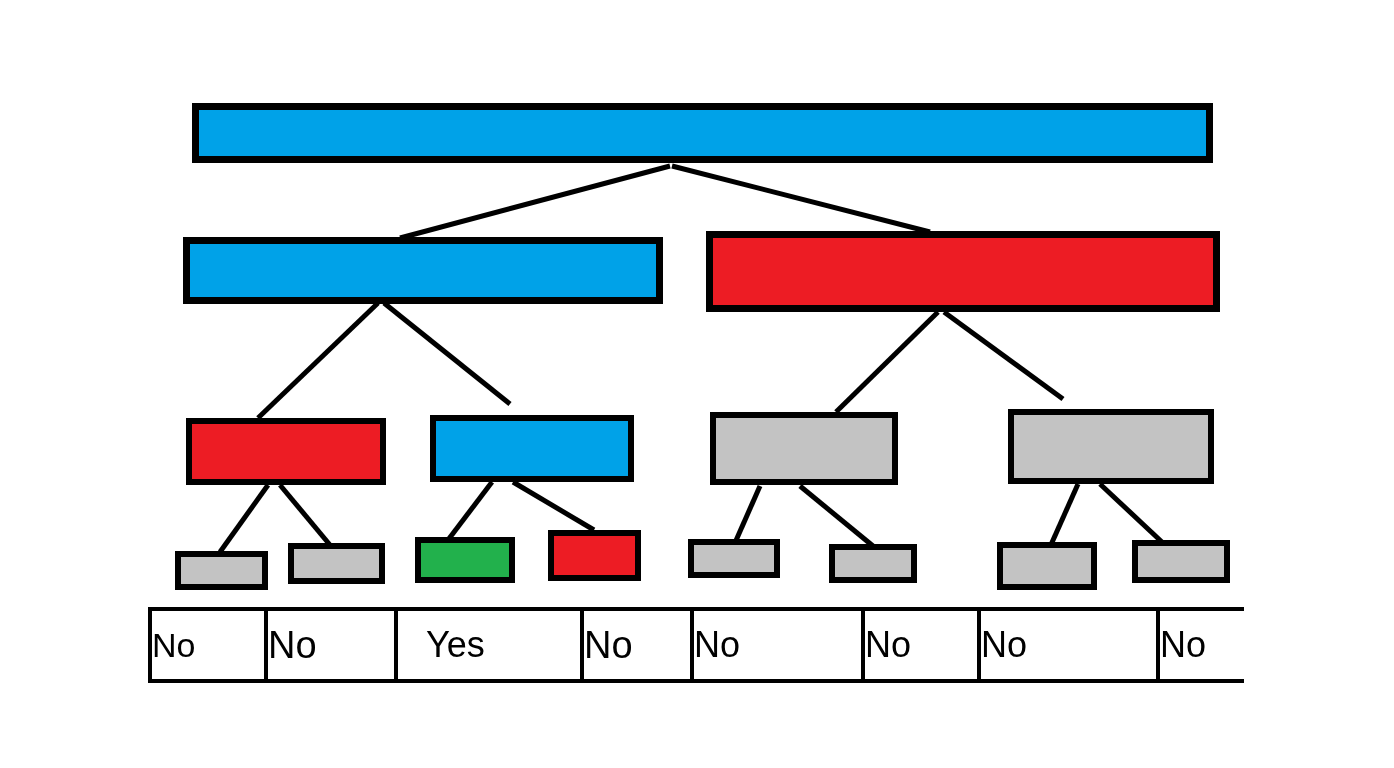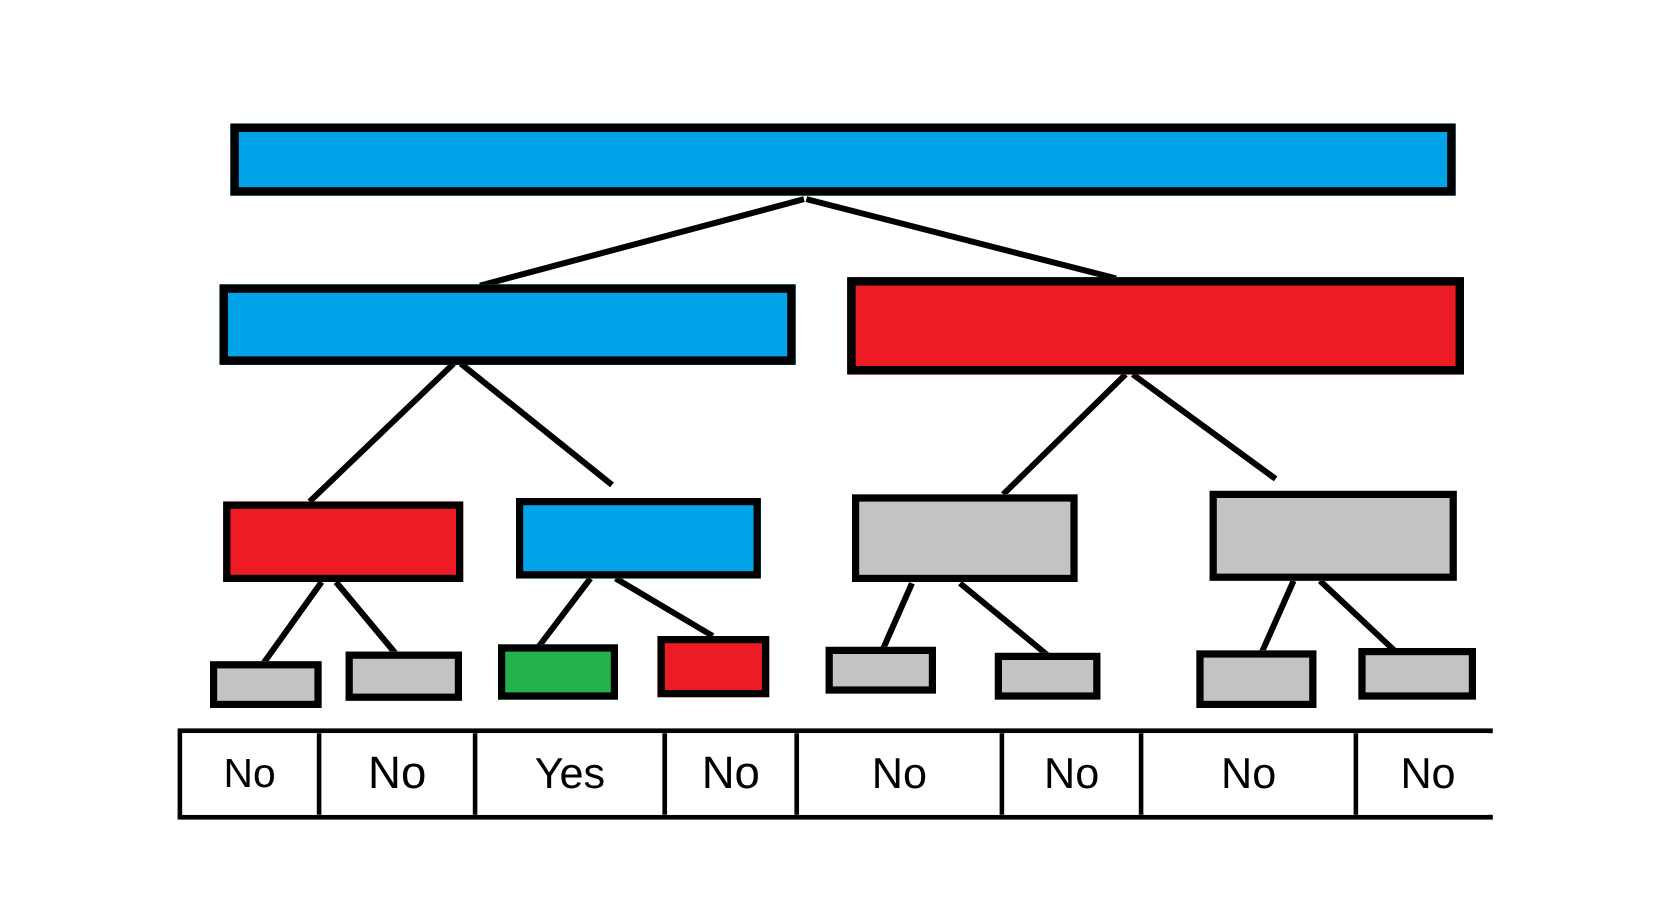--- a/index.html
+++ b/index.html
@@ -41,21 +41,21 @@
     background: #ffffff;
     display: flex;
     align-items: stretch;
   }
   .label-cell {
     box-sizing: border-box;
     border-right: 4px solid #000000;
     background: #ffffff;
     display: flex;
     align-items: center;
-    justify-content: center;
+    justify-content: flex-start;
     color: #000000;
     font-family: "Liberation Sans", sans-serif;
     overflow: hidden;
   }
   .label-cell:last-child {
     border-right: none;
   }
   .label-cell span {
     display: block;
     line-height: 1;
@@ -98,21 +98,21 @@
       <div class="node leaf" style="left: 997px; top: 542px; width: 100px; height: 48px; background: rgb(195, 195, 195);"></div>
       <div class="node leaf" style="left: 1132px; top: 540px; width: 98px; height: 43px; background: rgb(195, 195, 195);"></div>
     </div>
   <div id="label-row" class="label-row" style="left: 148px; top: 607px; width: 1096px; height: 76px;">
       <div class="label-cell" style="width: 116px; flex: 0 0 116px;">
         <span style="font-size: 34px;">No</span>
       </div>
       <div class="label-cell" style="width: 130px; flex: 0 0 130px;">
         <span style="font-size: 38px;">No</span>
       </div>
-      <div class="label-cell" style="width: 158px; flex: 0 0 158px;">
+      <div class="label-cell" style="width: 158px; flex: 0 0 158px; margin-left: 28px;">
         <span style="font-size: 36px;">Yes</span>
       </div>
       <div class="label-cell" style="width: 110px; flex: 0 0 110px;">
         <span style="font-size: 38px;">No</span>
       </div>
       <div class="label-cell" style="width: 171px; flex: 0 0 171px;">
         <span style="font-size: 36px;">No</span>
       </div>
       <div class="label-cell" style="width: 116px; flex: 0 0 116px;">
         <span style="font-size: 36px;">No</span>

